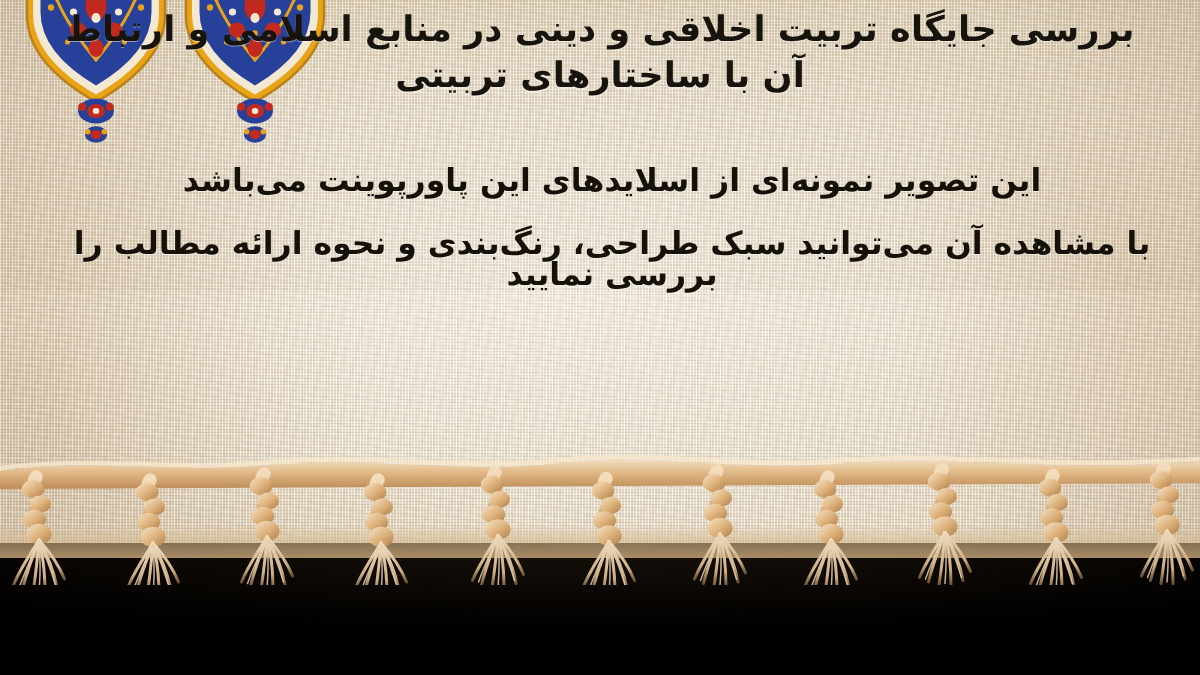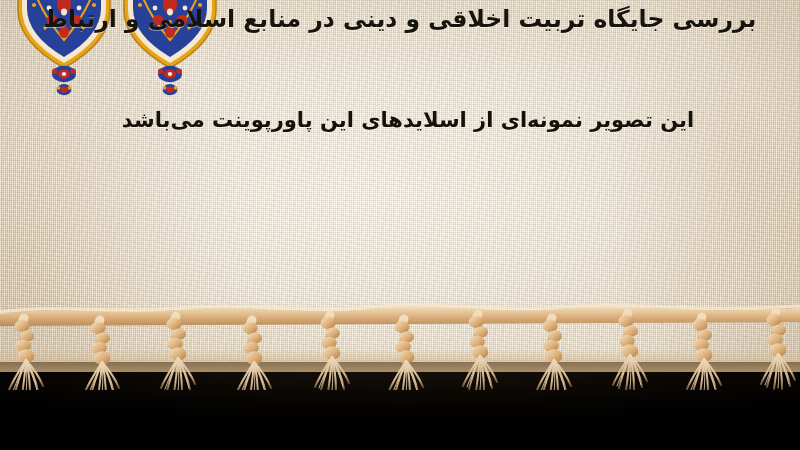--- a/index.html
+++ b/index.html
@@ -237,24 +237,26 @@
       <g transform="translate(168,108) scale(0.92)">
         <use href="#pendant"></use>
       </g>
     </svg>
   </div>
 
   <div class="text-layer">
 
     <div class="title">
       <span class="l1">بررسی جایگاه تربیت اخلاقی و دینی در منابع اسلامی و ارتباط</span>
+      <span class="l2">آن با ساختارهای تربیتی</span>
     </div>
 
     <div class="body-block">
       <span class="body-line">این تصویر نمونه‌ای از اسلایدهای این پاورپوینت می‌باشد</span>
+      <span class="body-line">با مشاهده آن می‌توانید سبک طراحی، رنگ‌بندی و نحوه ارائه مطالب را بررسی نمایید</span>
     </div>
 
   </div>
 
   <div class="bottom-band"></div>
   <div class="cloth-hem"></div>
 
   <div class="fringe">
     <svg viewBox="0 0 800 90" preserveAspectRatio="none" xmlns="http://www.w3.org/2000/svg" aria-hidden="true">
       <defs>

